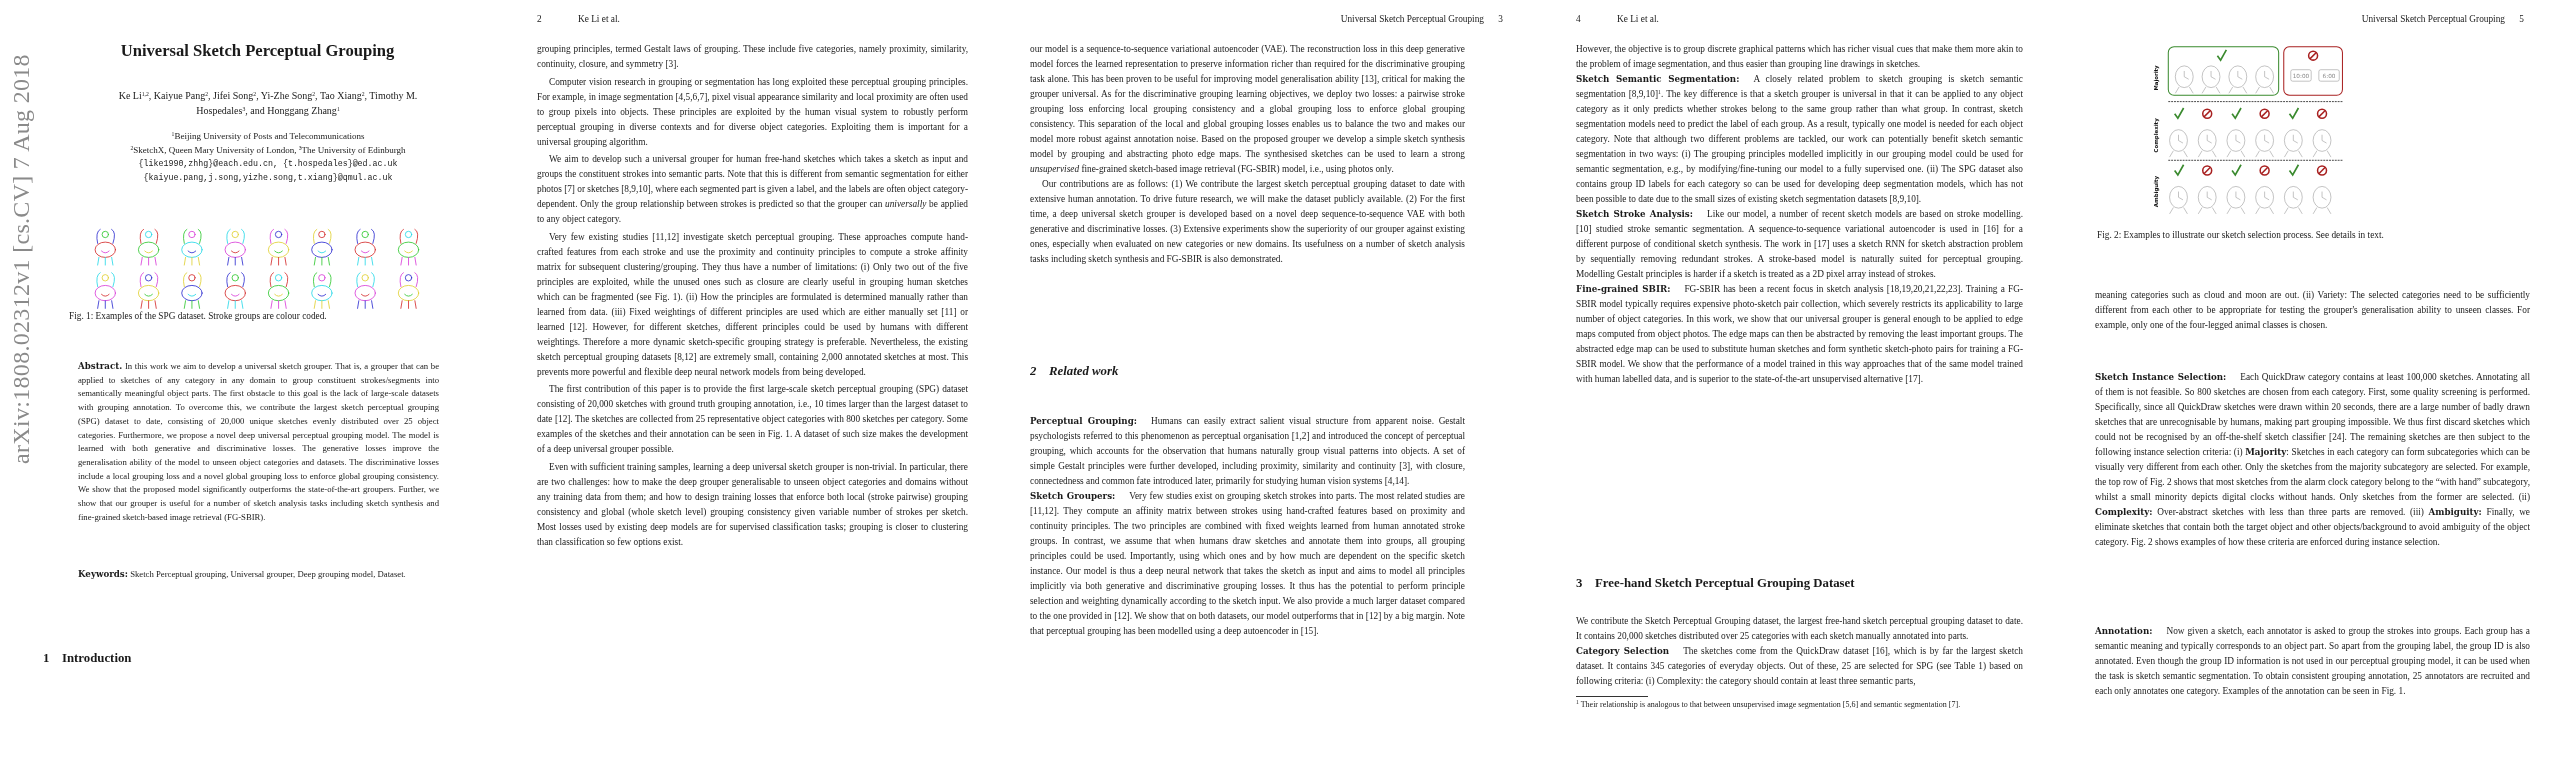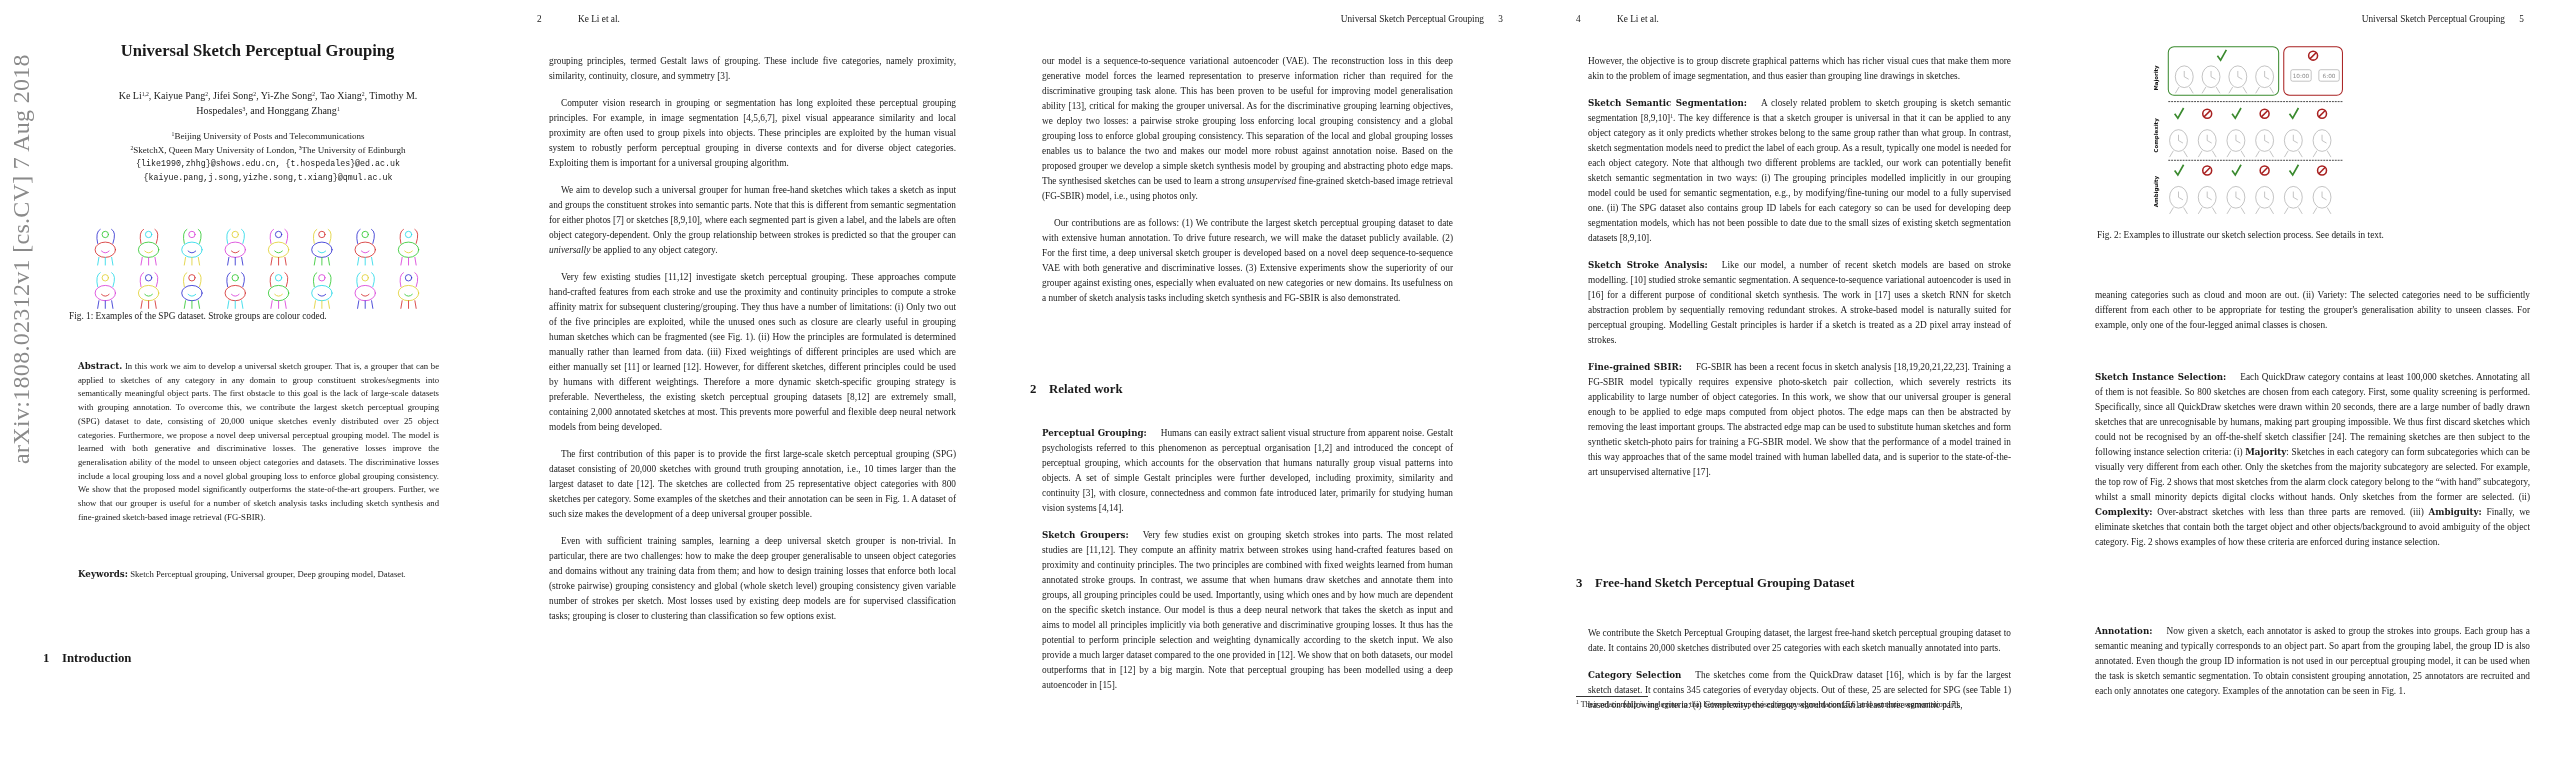--- a/index.html
+++ b/index.html
@@ -1,21 +1,21 @@
 <!DOCTYPE html>
 <html style="font-size:10.2px"><head>
 <meta charset="utf-8">
 <style>
   * { box-sizing: border-box; margin: 0; padding: 0; }
   html, body { width: 2576px; height: 766px; background: #ffffff; overflow: hidden; }
   body { font-family: "Liberation Serif", "DejaVu Serif", serif; color: #1a1a1a; }
   .strip { display: flex; width: 2576px; height: 766px; }
   .page { position: relative; width: 515px; height: 766px; background: #fff; overflow: hidden; }
   .txt { font-size: 9.3px; line-height: 15px; text-align: justify; hyphens: none; }
-  .txt p { margin: 12px; }
+  .txt p { margin: 0; }
   .indent { text-indent: 12px; }
   .gap { margin-top: 2.6px !important; }
   .runhead { position: absolute; top: 14px; font-size: 9.3px; line-height: 11.5px; }
   .b { font-weight: bold; font-family: "DejaVu Serif", "Liberation Serif", serif; font-size: 8.7px; }
   .hsec { font-size: 12.8px; font-weight: bold; font-family: "Liberation Serif", serif; line-height: 16.6px; }
   .hsec .num { display: inline-block; width: 19px; }
   .hfill { display:inline-block; width: 14px; }
   i { font-style: italic; }
   sup { font-size: 5.7px; vertical-align: 3.2px; line-height: 0; }
 
@@ -34,21 +34,21 @@
   .intro-h { position: absolute; top: 650px; left: 43px; }
   .intro-body { position: absolute; top: 685px; left: 43px; width: 431px; }
 
   
   .p2-num { left: 22px; } .p2-author { left: 63px; }
   .p2-body { position: absolute; top: 42px; left: 22px; width: 431px; }
 
   
   .p3-head { right: 61px; } .p3-num { right: 42px; }
   .p3-body { position: absolute; top: 42px; left: 0; width: 435px; }
-  .p3-sec { position: absolute; top: 381px; left: 0; }
+  .p3-sec { position: absolute; top: 363px; left: 0; font-style: italic; }
   .p3-body2 { position: absolute; top: 414px; left: 0; width: 435px; }
 
   
   .p4-num { left: 31px; } .p4-author { left: 72px; }
   .p4-body { position: absolute; top: 42px; left: 31px; width: 447px; }
   .p4-sec { position: absolute; top: 575px; left: 31px; }
   .p4-body2 { position: absolute; top: 614px; left: 31px; width: 447px; }
   .footrule { position: absolute; top: 696px; left: 31px; width: 72px; border-top: 0.6px solid #333; }
   .footnote { position: absolute; top: 698px; left: 31px; width: 447px; font-size: 8px; line-height: 13.4px; text-align: justify; padding-left: 12.8px; text-indent: -12.8px; }
 
@@ -73,21 +73,21 @@
     <div class="title">Universal Sketch Perceptual Grouping</div>
 
     <div class="authors">
       <div id="authorsL1"><span>Ke Li</span><sup>1,2</sup>, <span>Kaiyue Pang</span><sup>2</sup>, <span>Jifei Song</span><sup>2</sup>, <span>Yi-Zhe Song</span><sup>2</sup>, <span>Tao Xiang</span><sup>2</sup>, <span>Timothy M.</span></div>
       <div id="authorsL2"><span>Hospedales</span><sup>3</sup>, <span>and Honggang Zhang</span><sup>1</sup></div>
     </div>
 
     <div class="affil">
       <div><sup>1</sup><span>Beijing University of Posts and Telecommunications</span></div>
       <div><sup>2</sup><span>SketchX, Queen Mary University of London,</span> <sup>3</sup><span>The University of Edinburgh</span></div>
-      <div class="mono">{like1990,zhhg}@shows.edu.cn, {t.hospedales}@ed.ac.uk</div>
+      <div class="mono">{like1990,zhhg}@each.edu.cn, {t.hospedales}@ed.ac.uk</div>
       <div class="mono">{kaiyue.pang,j.song,yizhe.song,t.xiang}@qmul.ac.uk</div>
     </div>
 
     <svg class="fig1" viewBox="0 0 560 135" id="fig1svg">
         <g transform="translate(8,4)" fill="none" stroke-width="1.3" stroke-linecap="round">
           <ellipse cx="26" cy="38" rx="16" ry="12" stroke="#d42a2a"></ellipse>
           <path d="M14 28 Q10 10 18 6 M38 28 Q44 10 36 6" stroke="#2b2bd0"></path>
           <path d="M16 50 L14 62 M26 50 L26 62 M36 50 L38 62" stroke="#24d8e8"></path>
           <circle cx="26" cy="14" r="5" stroke="#2ec82e"></circle>
           <path d="M20 40 Q26 46 32 40" stroke="#d83cd8"></path>

